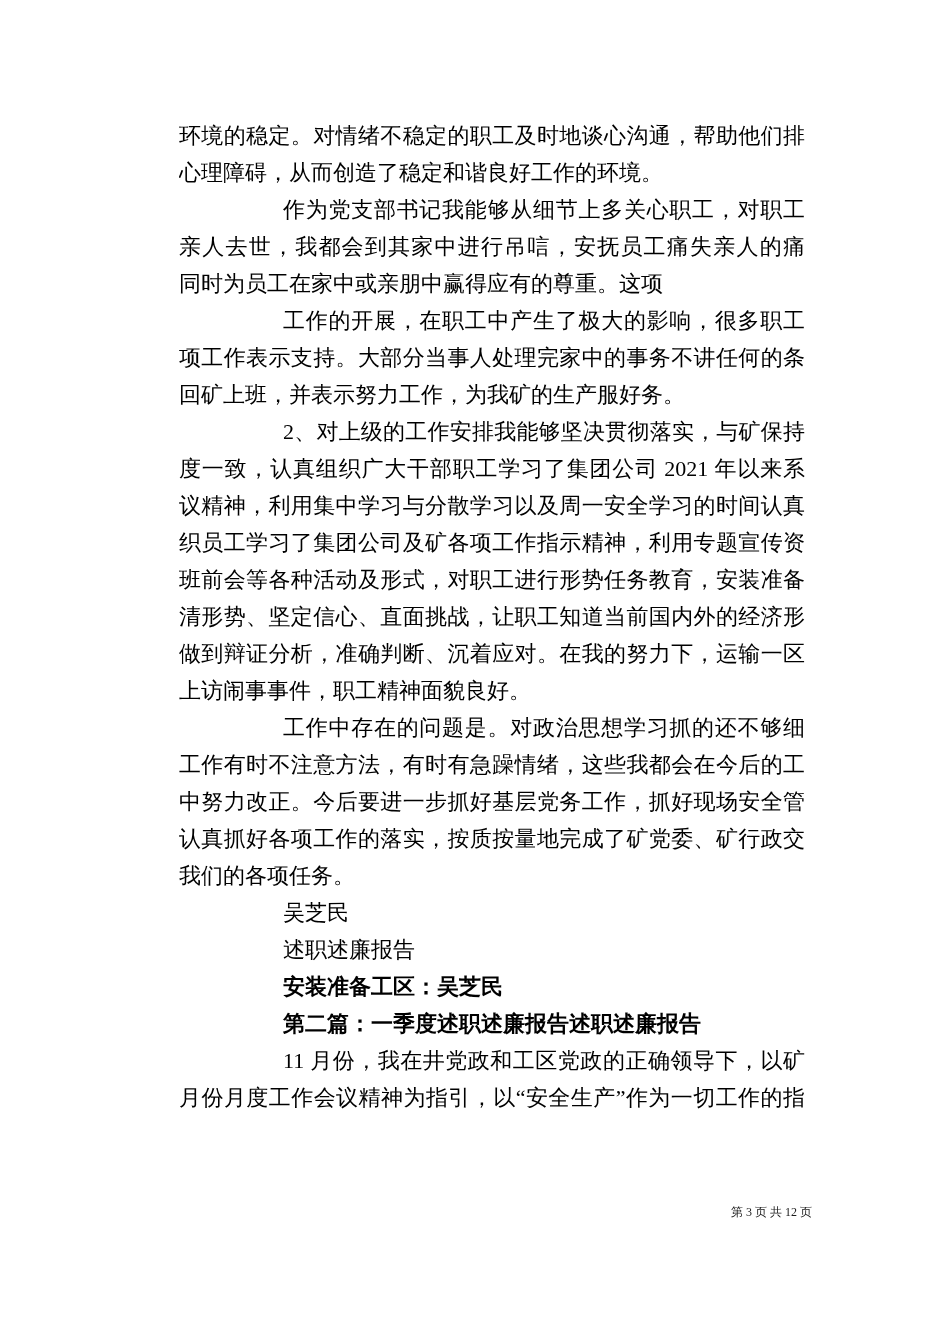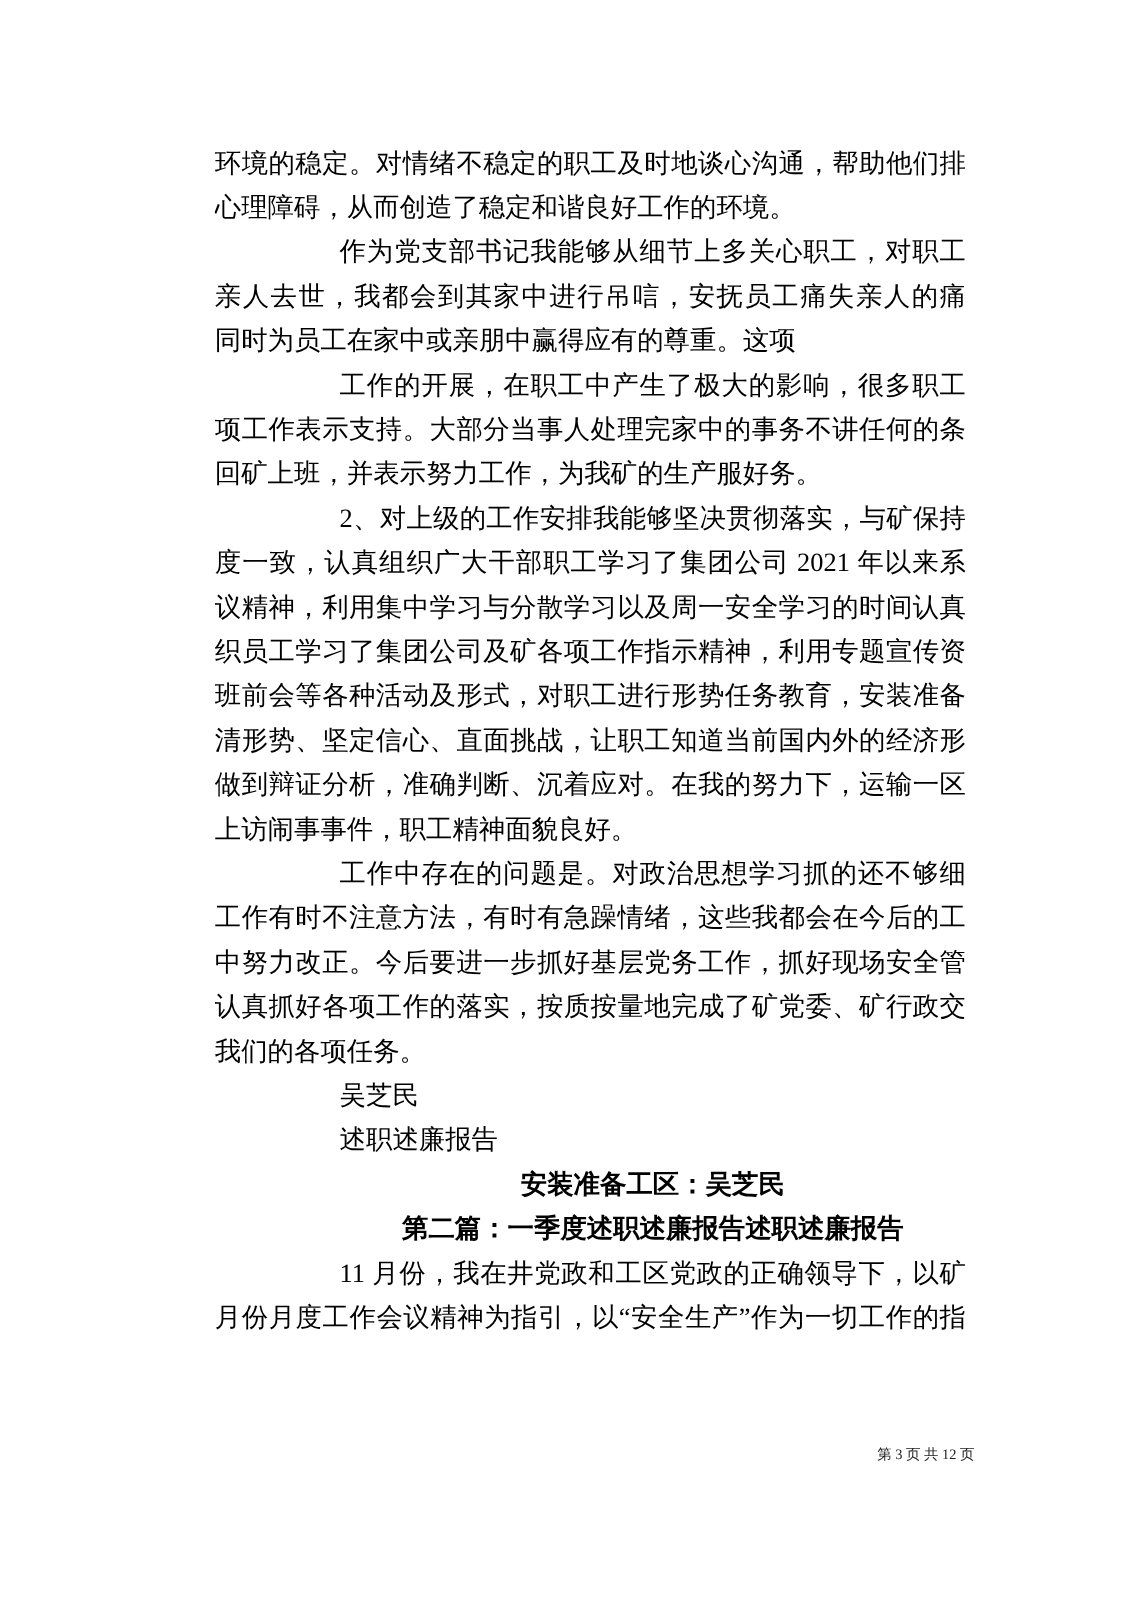--- a/index.html
+++ b/index.html
@@ -35,21 +35,20 @@
   }
   .line.indent {
     padding-left: 104px;
   }
   .line.just {
     text-align: justify;
     text-align-last: justify;
   }
   .line.bold {
     font-weight: 700;
-    text-align: center;
   }
   .page-footer {
     position: absolute;
     top: 1202px;
     right: 138px;
     font-size: 12px;
     line-height: 20px;
     color: #1a1a1a;
     font-family: "Liberation Serif", "DejaVu Serif", serif;
   }

